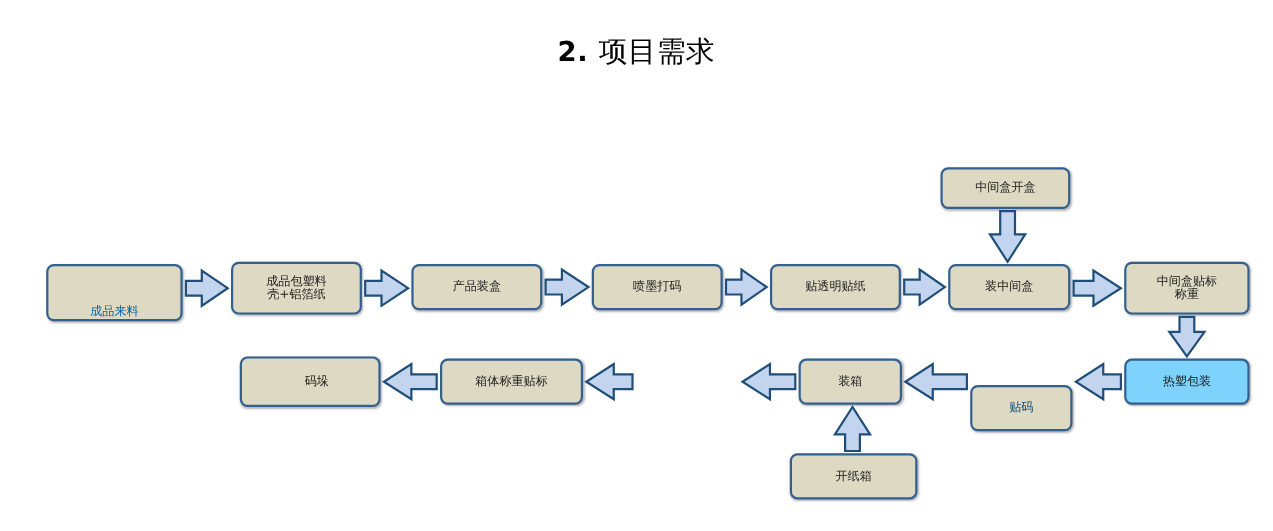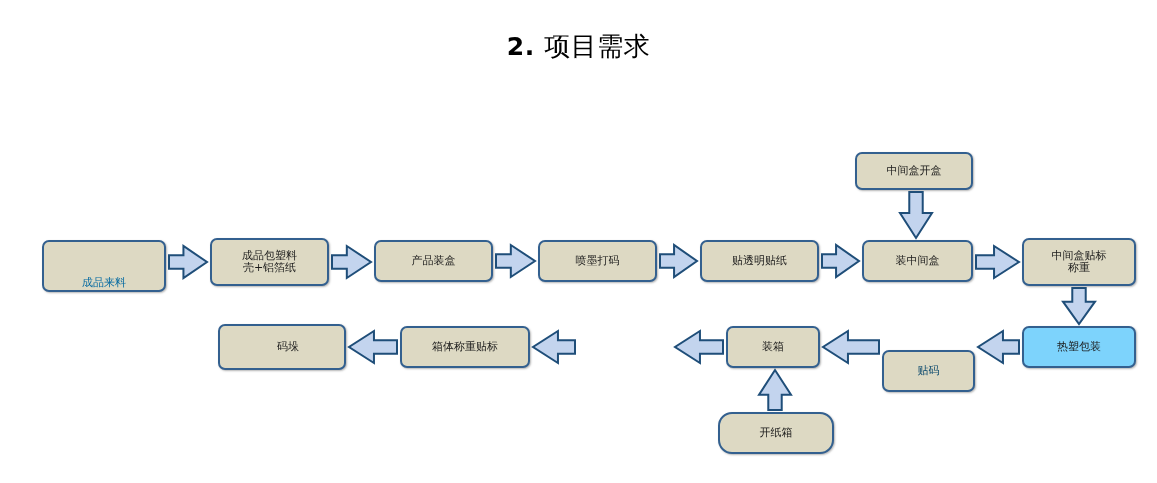--- a/index.html
+++ b/index.html
@@ -122,21 +122,21 @@
     </div>
     <div class="node" style="left: 726px; top: 326px; width: 94px; height: 42px; background: rgb(221, 217, 195); border-color: rgb(51, 96, 143); color: rgb(26, 26, 26);">
       <span class="lbl">装箱</span>
     </div>
     <div class="node" style="left: 400px; top: 326px; width: 130px; height: 42px; background: rgb(221, 217, 195); border-color: rgb(51, 96, 143); color: rgb(26, 26, 26);">
       <span class="lbl">箱体称重贴标</span>
     </div>
     <div class="node" style="left: 218px; top: 324px; width: 128px; height: 46px; background: rgb(221, 217, 195); border-color: rgb(51, 96, 143); color: rgb(26, 26, 26); padding-left: 15px;">
       <span class="lbl">码垛</span>
     </div>
-    <div class="node" style="left: 718px; top: 412px; width: 116px; height: 42px; background: rgb(221, 217, 195); border-color: rgb(51, 96, 143); color: rgb(26, 26, 26); border-radius: 14px;">
+    <div class="node" style="left: 718px; top: 412px; width: 116px; height: 42px; background: rgb(221, 217, 195); border-color: rgb(51, 96, 143); color: rgb(26, 26, 26);">
       <span class="lbl">开纸箱</span>
     </div>
     <div class="arrow" style="left: 169px; top: 245.5px; width: 38px; height: 32px;">
       <svg width="38" height="32" viewBox="0 0 38 32">
         <polygon points="0,9.280000000000001 14.440000000000001,9.280000000000001 14.440000000000001,0 38,16 14.440000000000001,32 14.440000000000001,22.72 0,22.72" fill="#c3d4ee" stroke="#1f4e79" stroke-width="2" stroke-linejoin="miter"></polygon>
       </svg>
     </div>
     <div class="arrow" style="left: 332px; top: 245.5px; width: 39px; height: 32px;">
       <svg width="39" height="32" viewBox="0 0 39 32">
         <polygon points="0,9.280000000000001 14.82,9.280000000000001 14.82,0 39,16 14.82,32 14.82,22.72 0,22.72" fill="#c3d4ee" stroke="#1f4e79" stroke-width="2" stroke-linejoin="miter"></polygon>

